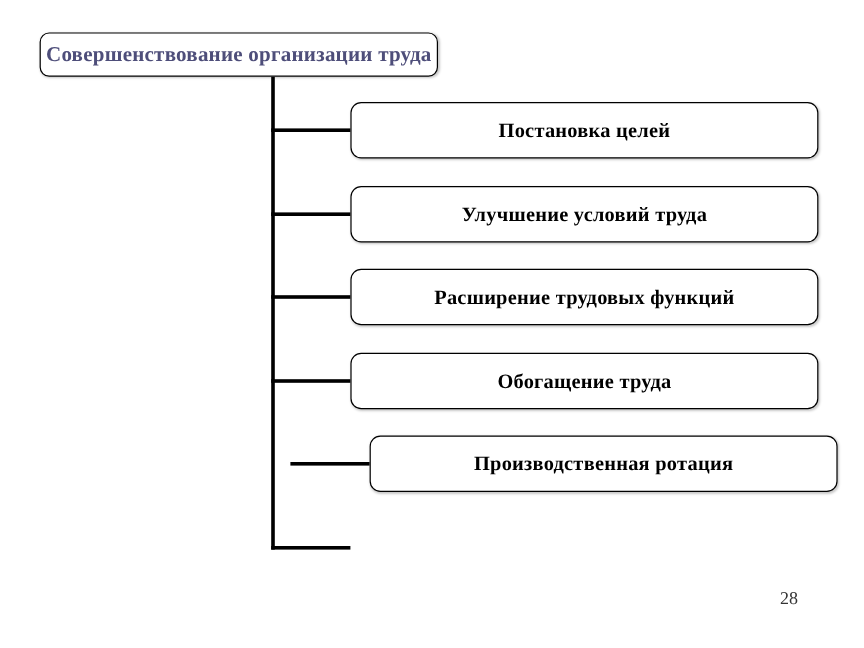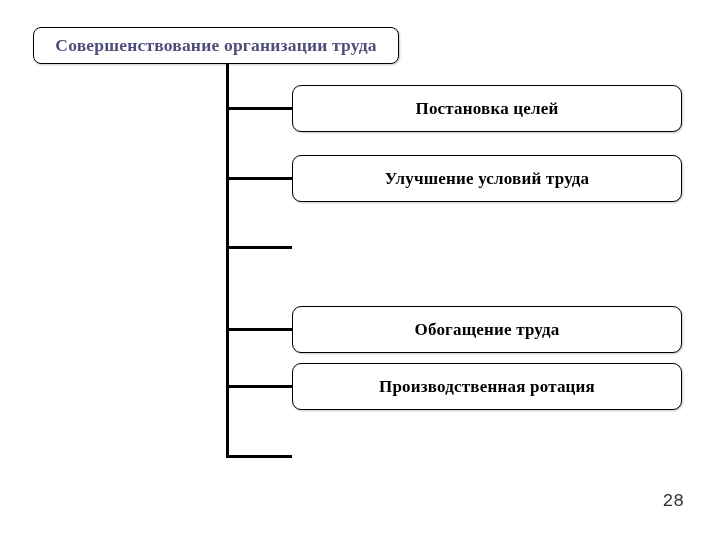--- a/index.html
+++ b/index.html
@@ -10,21 +10,21 @@
     overflow: hidden;
   }
   .slide {
     position: relative;
     width: 720px; height: 540px;
     background: var(--bg, #ffffff);
   }
   .title-box {
     position: absolute;
     left: 33px; top: 27px;
-    width: 366px; height: 37px;
+    width: 332px; height: 37px;
     box-sizing: border-box;
     border: 1.5px solid var(--line, #000);
     border-radius: 8px;
     background: #fff;
     display: flex; align-items: center; justify-content: center;
     box-shadow: 1px 1px 2px rgba(0,0,0,0.22);
   }
   .title-box span {
     font-weight: bold;
     font-size: 17.5px;
@@ -62,23 +62,23 @@
   }
   .flow-box span {
     font-weight: bold;
     font-size: 17px;
     color: var(--box-text, #000);
     letter-spacing: 0.2px;
     white-space: nowrap;
   }
   .page-number {
     position: absolute;
-    right: 36px; top: 491px;
-    font-family: Liberation Mono, monospace;
-    font-size: 18px;
+    right: 55px; top: 491px;
+    font-family: Liberation Serif, serif;
+    font-size: 15px;
     color: var(--page-color, #333);
   }
 </style>
 </head>
 <body>
 
 <div class="slide" style="--bg: #ffffff; --line: #000000; --title-color: #4e4e7a; --box-text: #000000; --page-color: #333333;">
 
   <div class="title-box">
     <span>Совершенствование организации труда</span>
@@ -96,30 +96,33 @@
 
     <div class="row" style="top: 155px; text-decoration: underline;">
       <div class="branch"></div>
       <div class="flow-box">
         <span>Улучшение условий труда</span>
       </div>
     </div>
 
     <div class="row" style="top: 224px;">
       <div class="branch"></div>
+      <div class="flow-box">
+        <span>Расширение трудовых функций</span>
+      </div>
     </div>
 
-    <div class="row" style="top: 306px;">
+    <div class="row" style="top: 294px;">
       <div class="branch"></div>
       <div class="flow-box">
         <span>Обогащение труда</span>
       </div>
     </div>
 
-    <div class="row" style="top: 363px;">
+    <div class="row" style="top: 363px; margin-left: 16px;">
       <div class="branch"></div>
       <div class="flow-box">
         <span>Производственная ротация</span>
       </div>
     </div>
 
     <div class="row" style="top: 433px;">
       <div class="branch"></div>
     </div>
   </div>

